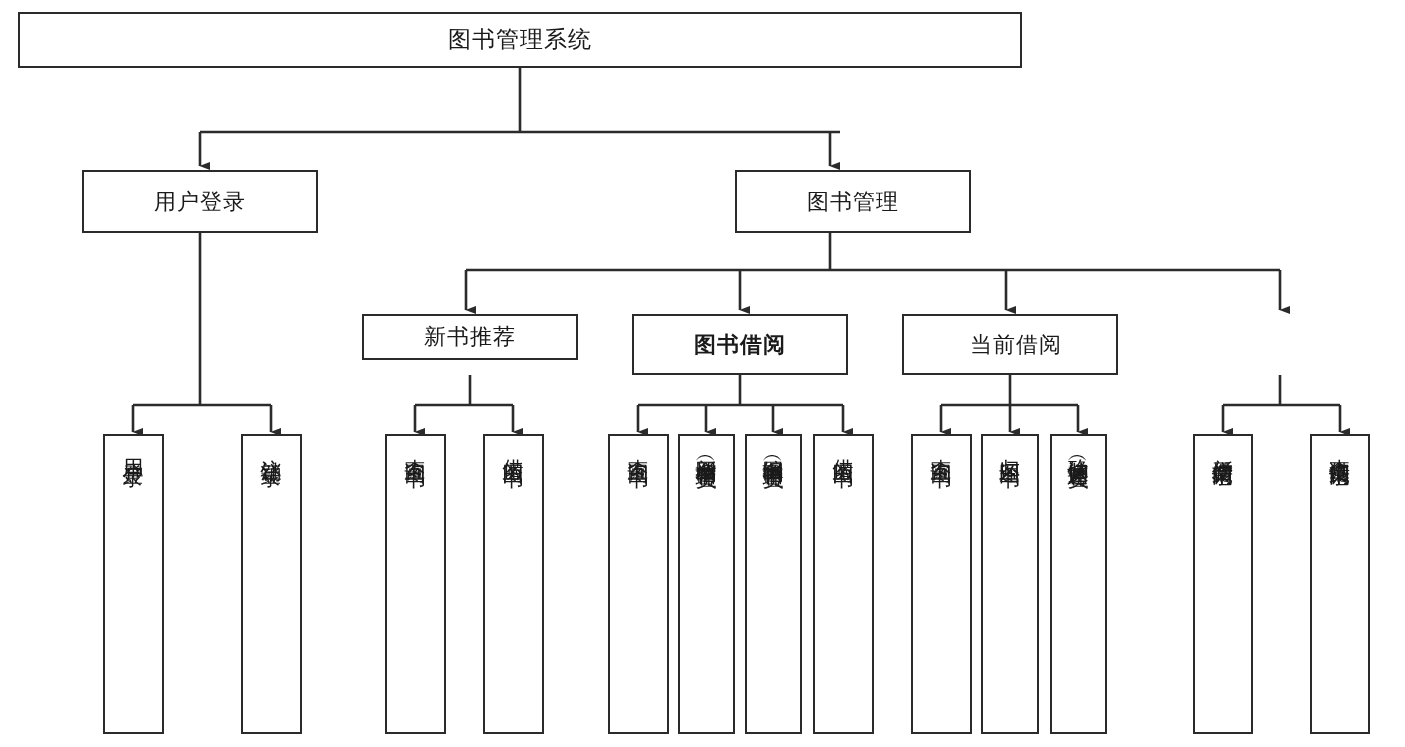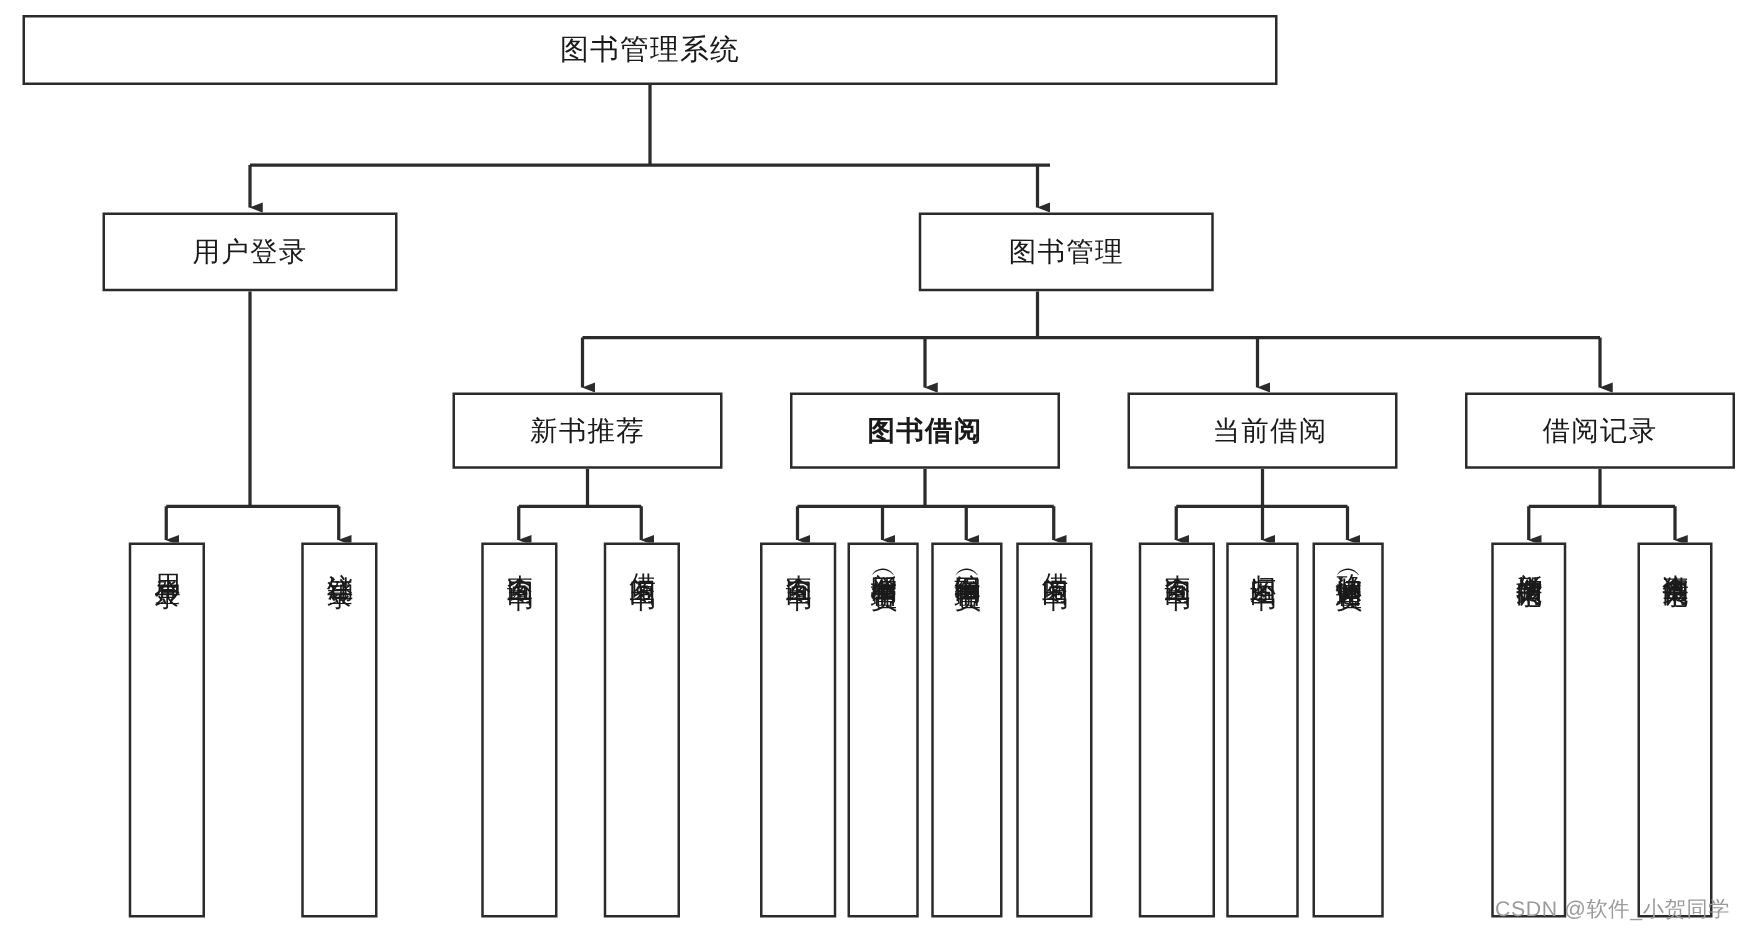--- a/index.html
+++ b/index.html
@@ -141,32 +141,29 @@
     <span class="label">图书管理系统</span>
   </div>
 
   <div class="node horiz" style="left:82px; top:170px; width:236px; height:63px;">
     <span class="label">用户登录</span>
   </div>
   <div class="node horiz" style="left:712px; top:170px; width:236px; height:63px;margin-left:23px;">
     <span class="label">图书管理</span>
   </div>
 
-  <div class="node horiz" style="left:362px; top:314px; width:216px; height:61px;">
+  <div class="node horiz" style="left:362px; top:314px; width:216px; height:46px;">
     <span class="label">新书推荐</span>
   </div>
   <div class="node horiz" style="left:632px; top:314px; width:216px; height:61px;font-weight:bold;">
     <span class="label">图书借阅</span>
   </div>
   <div class="node horiz" style="left:902px; top:314px; width:216px; height:61px;padding-left:12px;">
     <span class="label">当前借阅</span>
   </div>
-  <div class="node horiz" style="left:1172px; top:314px; width:216px; height:61px;">
-    <span class="label">借阅记录</span>
-  </div>
 
   <div class="node vert" style="left:103px; top:434px; width:61px; height:300px;">
     <span class="label">用户登录</span>
   </div>
   <div class="node vert" style="left:241px; top:434px; width:61px; height:300px;">
     <span class="label">注销登录</span>
   </div>
 
   <div class="node vert" style="left:385px; top:434px; width:61px; height:300px;">
     <span class="label">查询图书</span>
@@ -198,15 +195,14 @@
     <span class="label">确认归还（管理员）</span>
   </div>
 
   <div class="node vert tall" style="left:1193px; top:434px; width:60px; height:300px;">
     <span class="label">新增借阅记录</span>
   </div>
   <div class="node vert tall" style="left:1310px; top:434px; width:60px; height:300px;">
     <span class="label">查询借阅记录</span>
   </div>
 
-  <div class="watermark" style="left:1196px; top:716px;">CSDN @软件_小贺同学</div>
 
 </div>
 
 </body></html>

